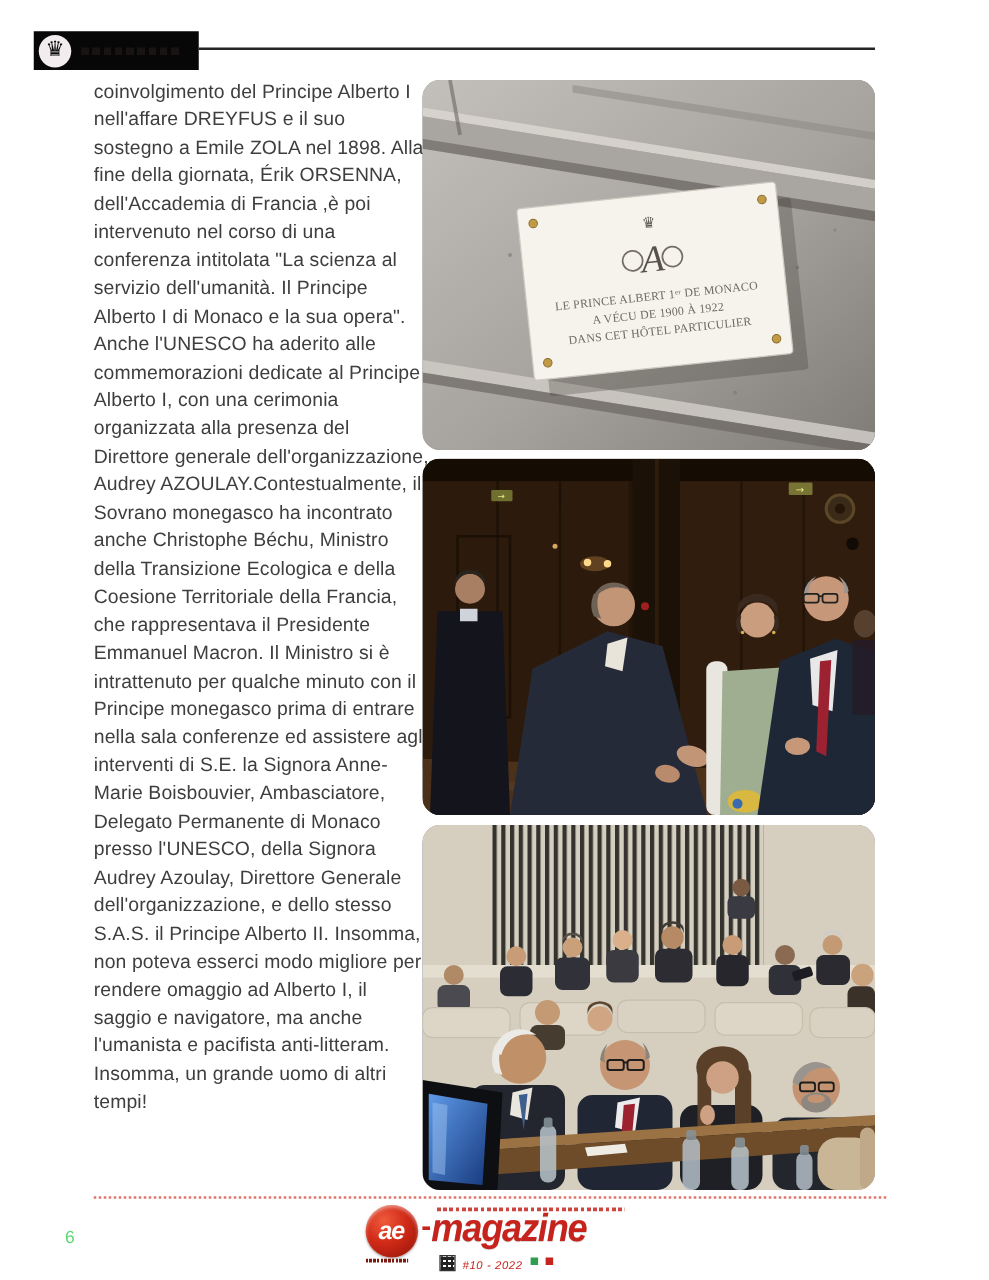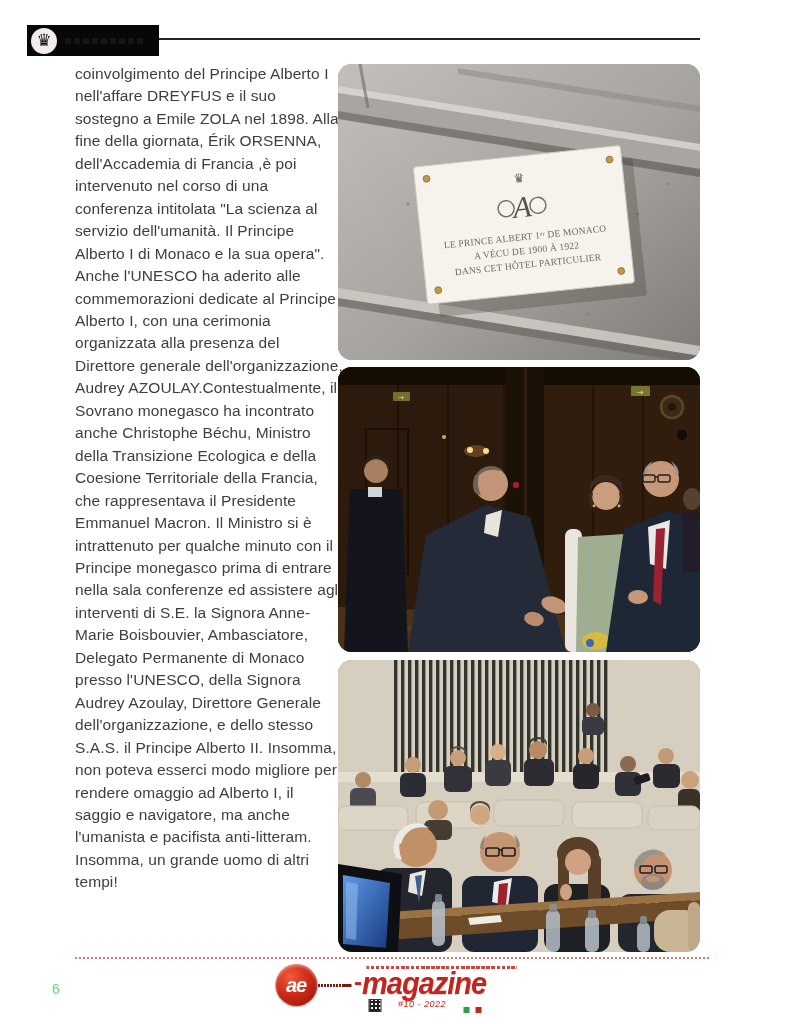--- a/index.html
+++ b/index.html
@@ -45,21 +45,21 @@
     position:absolute; left:75px; top:957px; width:634px; height:0;
     border-top:2px dotted #e2756a;
   }
   .page-number {
     position:absolute; left:52px; top:981px; color:#5ed773; font-size:14px;
   }
   .logo {
     position:absolute; left:50%; top:964px; transform:translateX(-50%);
     display:flex; align-items:flex-start; gap:3px;
   }
-  .logo-circle-wrap { display:flex; flex-direction:row; align-items:center; }
+  .logo-circle-wrap { display:flex; flex-direction:column; align-items:flex-start; }
   .logo-circle {
     width:42px; height:42px; border-radius:50%;
     background:radial-gradient(circle at 35% 30%, #ef5a3c 0%, #d02a17 45%, #8e1206 100%);
     color:#ffffff; font-weight:bold; font-style:italic; font-size:20px;
     display:flex; align-items:center; justify-content:center;
     box-shadow:0 1px 2px rgba(0,0,0,.35), inset 0 2px 3px rgba(255,255,255,.45);
     letter-spacing:-1px;
   }
   .logo-website-micro {
     margin-top:1px; width:34px; height:3px;
@@ -71,21 +71,21 @@
     background:repeating-linear-gradient(90deg,#c6231c 0 3px, transparent 3px 5px);
     opacity:.85;
   }
   .logo-name-row { display:flex; align-items:center; }
   .logo-hyphen { color:#c6231c; font-weight:bold; font-size:24px; margin-top:-4px; }
   .logo-name {
     color:#c6231c; font-weight:bold; font-style:italic; font-size:29px;
     letter-spacing:-1px; line-height:1; transform:scaleY(1.08);
     text-shadow:0 1px 0 rgba(0,0,0,.15);
   }
-  .logo-sub-row { display:flex; align-items:flex-start; gap:17px; margin:1px 0 0 14px; }
+  .logo-sub-row { display:flex; align-items:flex-end; gap:6px; margin:1px 0 0 14px; }
   .logo-qr {
     width:13px; height:13px; border:1px solid #333;
     background-image:
       repeating-linear-gradient(90deg,#222 0 2px, transparent 2px 4px),
       repeating-linear-gradient(0deg,#222 0 2px, #ffffff 2px 4px);
   }
   .logo-issue { color:#c6231c; font-style:italic; font-size:9px; letter-spacing:.5px; }
   .flag-sq { width:6px; height:6px; display:inline-block; }
   .flag-green { background:#2e9e4f; }
   .flag-red { background:#c6231c; margin-left:2px; }

